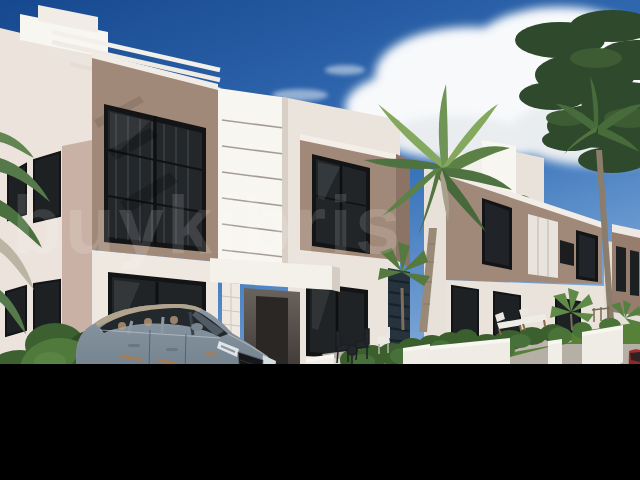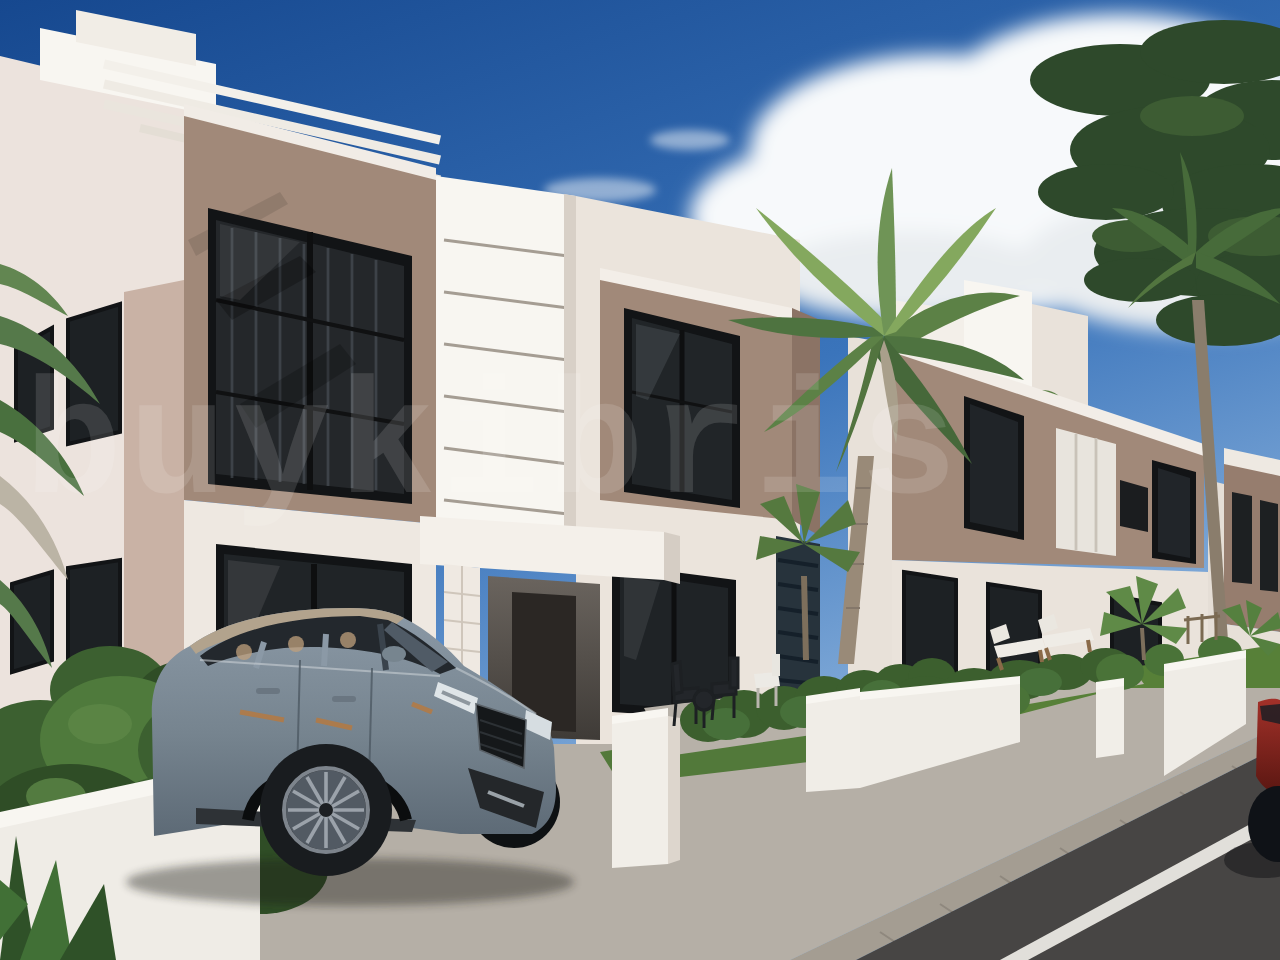--- a/index.html
+++ b/index.html
@@ -1,16 +1,16 @@
 <!DOCTYPE html>
 <html style="--sky-top: #16488f; --sky-mid: #3a74bb; --sky-horizon: #9dc0e4; --cloud: #f7f9fb; --wall-white: #f2eee7; --wall-shade: #e3dad3; --wall-bright: #f8f6f1; --taupe: #a18979; --taupe-shade: #8b7365; --taupe-side: #c9b2a5; --window-dark: #1d2124; --window-frame: #121416; --sidewalk: #b5afa6; --curb: #a49d92; --road: #474544; --road-marking: #efede7; --lawn: #578038; --hedge: #3c5f2e; --palm-green: #5c8146; --palm-light: #84a85e; --tree-dark: #2e492b; --trunk: #998a78; --car-body: #8b99a6; --car-body-dark: #5d6a76; --car-roof: #b2a38d; --car-glass: #23282d; --car-accent: #b57a42; --red-car: #8f2721; --watermark: rgba(255,255,255,0.13);"><head>
 <meta charset="utf-8">
 <style>
   html,body{margin:0;padding:0;background:#000;}
-  #scene{position:relative;width:640px;height:480px;overflow:hidden;font-family:Liberation Mono, monospace;}
+  #scene{position:relative;width:640px;height:364px;overflow:hidden;font-family:Liberation Sans, sans-serif;}
   #scene svg{position:absolute;left:0;top:0;display:block;}
   .watermark{
     position:absolute;left:12px;top:178px;width:640px;
     font-size:82px;font-weight:bold;letter-spacing:3px;
     color:var(--watermark,rgba(255,255,255,0.13));
     user-select:none;pointer-events:none;white-space:nowrap;
   }
 </style>
 </head>
 <body>

